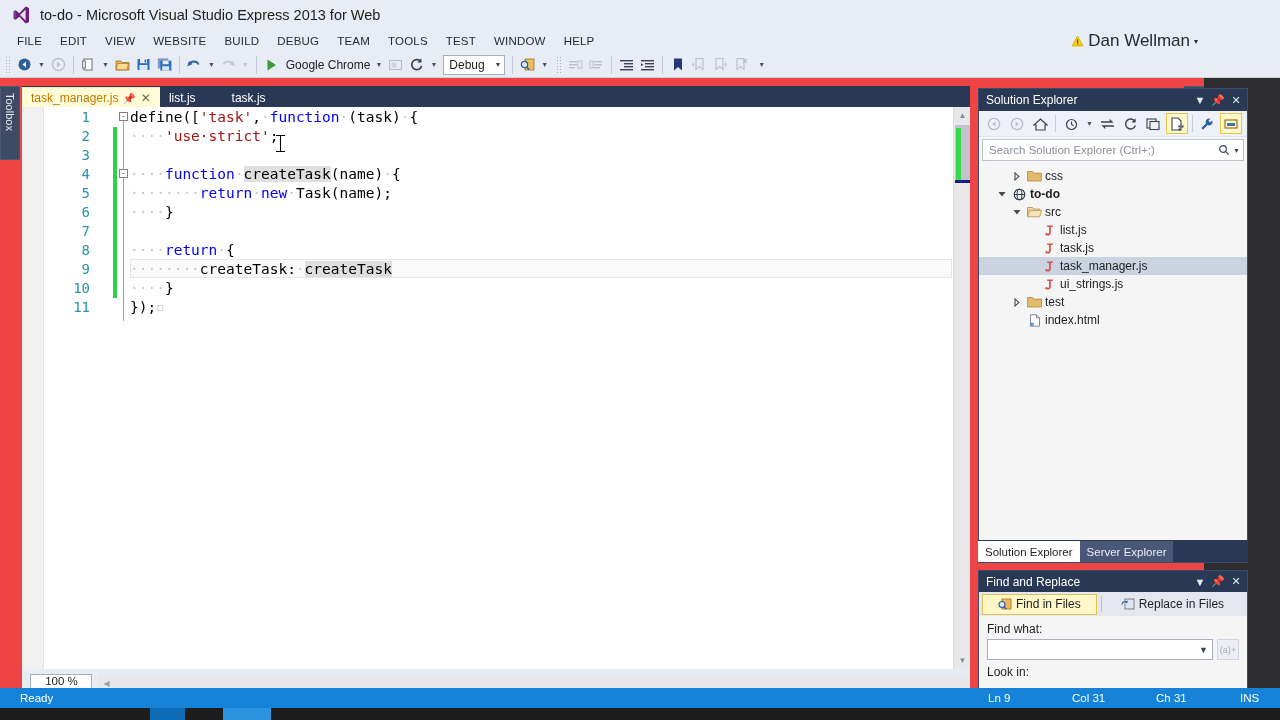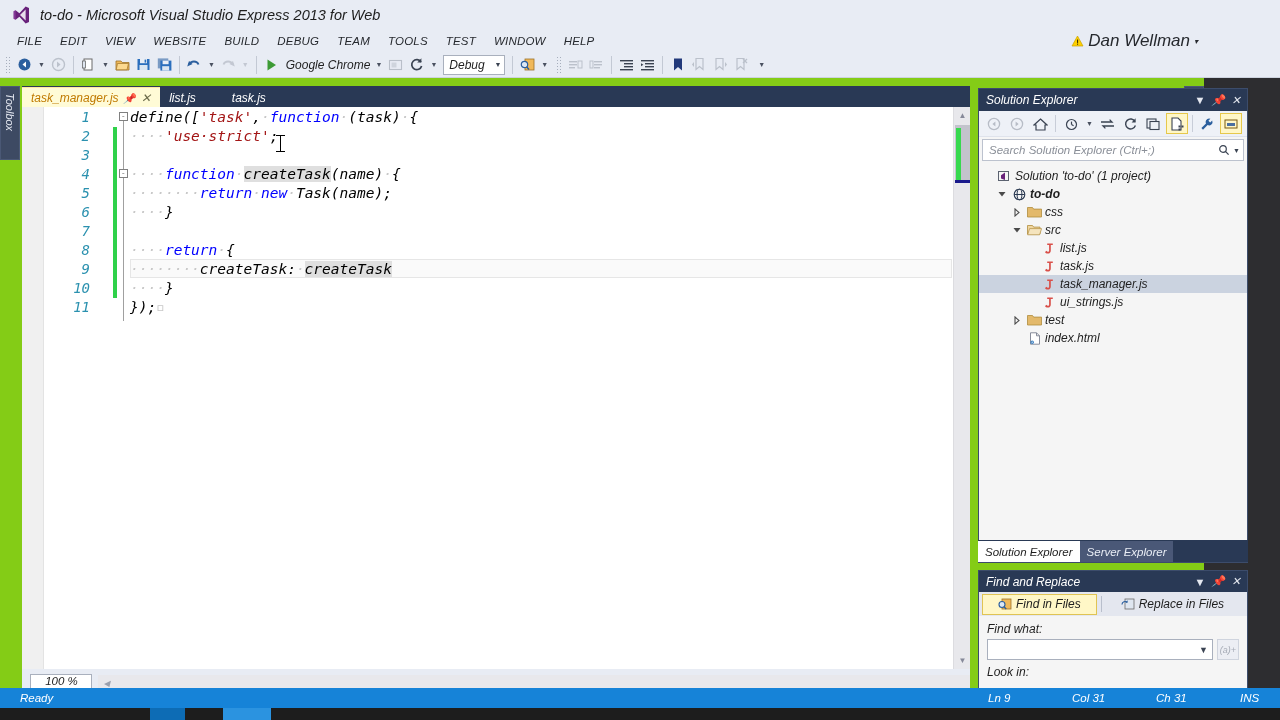--- a/index.html
+++ b/index.html
@@ -5,22 +5,21 @@
   * { box-sizing: border-box; margin: 0; padding: 0; }
   html, body {
     width: 1280px; height: 720px;
     overflow: hidden;
     font-family: "Liberation Sans", sans-serif;
     background: #2d2d30;
   }
   #app {
     position: relative;
     width: 1204px; height: 720px;
-    background: #84cc16;
-    font-style: italic;
+    background: #ef4444;
   }
 
   
   .titlebar {
     position: absolute; left: 0; top: 0; width: 1280px; height: 30px;
     background: #e8ecf4;
     display: flex; align-items: center;
   }
   .vs-logo {
     width: 26px; height: 26px; margin-left: 8px;
@@ -678,57 +677,47 @@
       <span>
         <svg width="12" height="12" viewBox="0 0 12 12">
             <circle cx="5" cy="5" r="3.3" fill="none" stroke="#3a4352" stroke-width="1.2"></circle>
             <line x1="7.4" y1="7.4" x2="10.6" y2="10.6" stroke="#3a4352" stroke-width="1.3"></line>
           </svg>
       </span>
       <span style="font-size:7px;color:#3a4352;padding-left:3px">▼</span>
     </div>
 
     <div id="se-tree" class="se-tree">
-        <div class="tnode" style="padding-left: 4px;">
-          <span class="texp"></span>
+        <div class="tnode" style="padding-left: 34px;">
+          <span class="texp">
+            <svg width="8" height="9" viewBox="0 0 8 9">
+              <path d="M2 1 6 4.5 2 8z" fill="none" stroke="#4a4a4a" stroke-width="1.1"></path>
+            </svg>
+          </span>
           <span class="ticon">
-            <svg width="13" height="13" viewBox="0 0 13 13">
-              <rect x="0.5" y="1.5" width="10" height="9" fill="none" stroke="#5b6270" stroke-width="1"></rect>
-              <path d="M7 2.5 3 5.2v3.2L7 10z" fill="#68217a"></path>
-            </svg>
-          </span>
-          <span class="tlabel">Solution 'to-do' (1 project)</span>
+            <svg width="15" height="12" viewBox="0 0 15 12">
+              <path d="M0.5 1.5h5l1.2 1.6H14.5V11H0.5z" fill="#e3b96b" stroke="#b08d3e" stroke-width=".8"></path>
+            </svg>
+          </span>
+          <span class="tlabel">css</span>
         </div>
         <div class="tnode" style="padding-left: 19px;">
           <span class="texp">
             <svg width="9" height="8" viewBox="0 0 9 8">
               <path d="M0.5 2 7.5 2 4 6.5z" fill="#4a4a4a"></path>
             </svg>
           </span>
           <span class="ticon">
             <svg width="13" height="13" viewBox="0 0 13 13">
               <circle cx="6.5" cy="6.5" r="5.3" fill="none" stroke="#2b3a52" stroke-width="1.1"></circle>
               <ellipse cx="6.5" cy="6.5" rx="2.4" ry="5.3" fill="none" stroke="#2b3a52" stroke-width="1"></ellipse>
               <line x1="1.3" y1="6.5" x2="11.7" y2="6.5" stroke="#2b3a52" stroke-width="1"></line>
             </svg>
           </span>
           <span class="tlabel bold">to-do</span>
-        </div>
-        <div class="tnode" style="padding-left: 34px;">
-          <span class="texp">
-            <svg width="8" height="9" viewBox="0 0 8 9">
-              <path d="M2 1 6 4.5 2 8z" fill="none" stroke="#4a4a4a" stroke-width="1.1"></path>
-            </svg>
-          </span>
-          <span class="ticon">
-            <svg width="15" height="12" viewBox="0 0 15 12">
-              <path d="M0.5 1.5h5l1.2 1.6H14.5V11H0.5z" fill="#e3b96b" stroke="#b08d3e" stroke-width=".8"></path>
-            </svg>
-          </span>
-          <span class="tlabel">css</span>
         </div>
         <div class="tnode" style="padding-left: 34px;">
           <span class="texp">
             <svg width="9" height="8" viewBox="0 0 9 8">
               <path d="M0.5 2 7.5 2 4 6.5z" fill="#4a4a4a"></path>
             </svg>
           </span>
           <span class="ticon">
             <svg width="15" height="12" viewBox="0 0 15 12">
               <path d="M0.5 1.5h5l1.2 1.6H13V10H0.5z" fill="#f0d6a0" stroke="#b08d3e" stroke-width=".8"></path>

